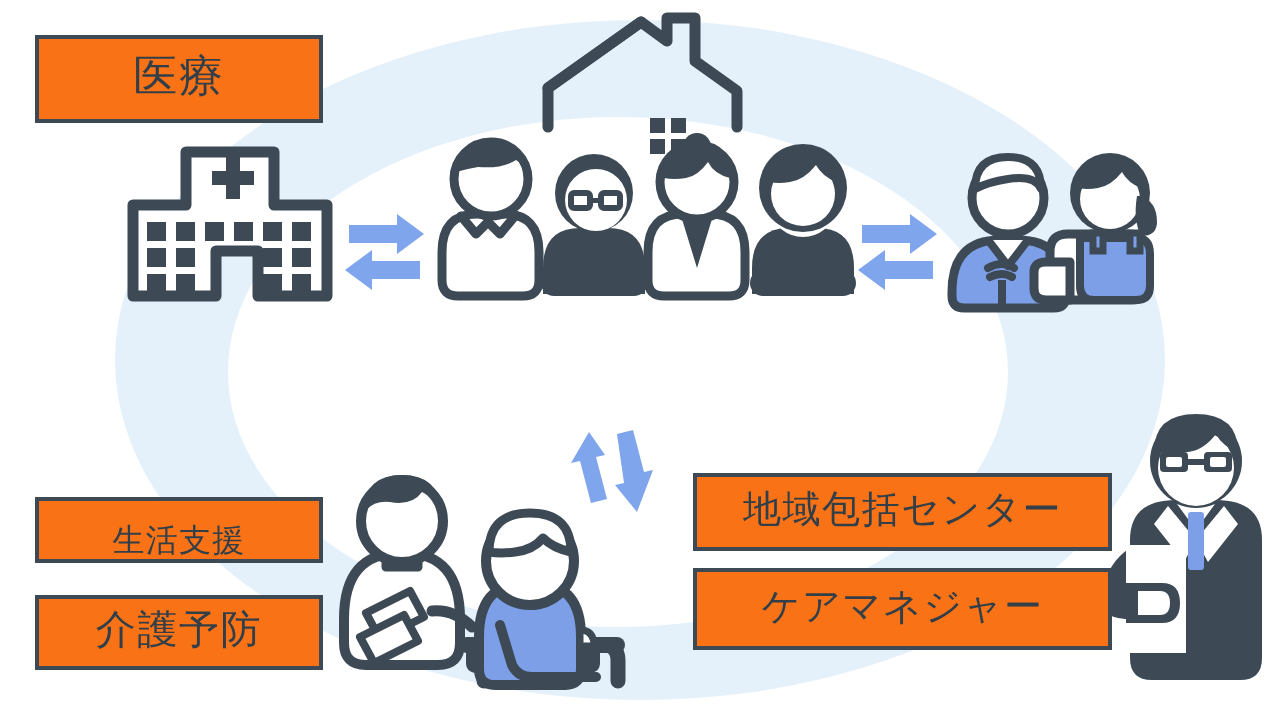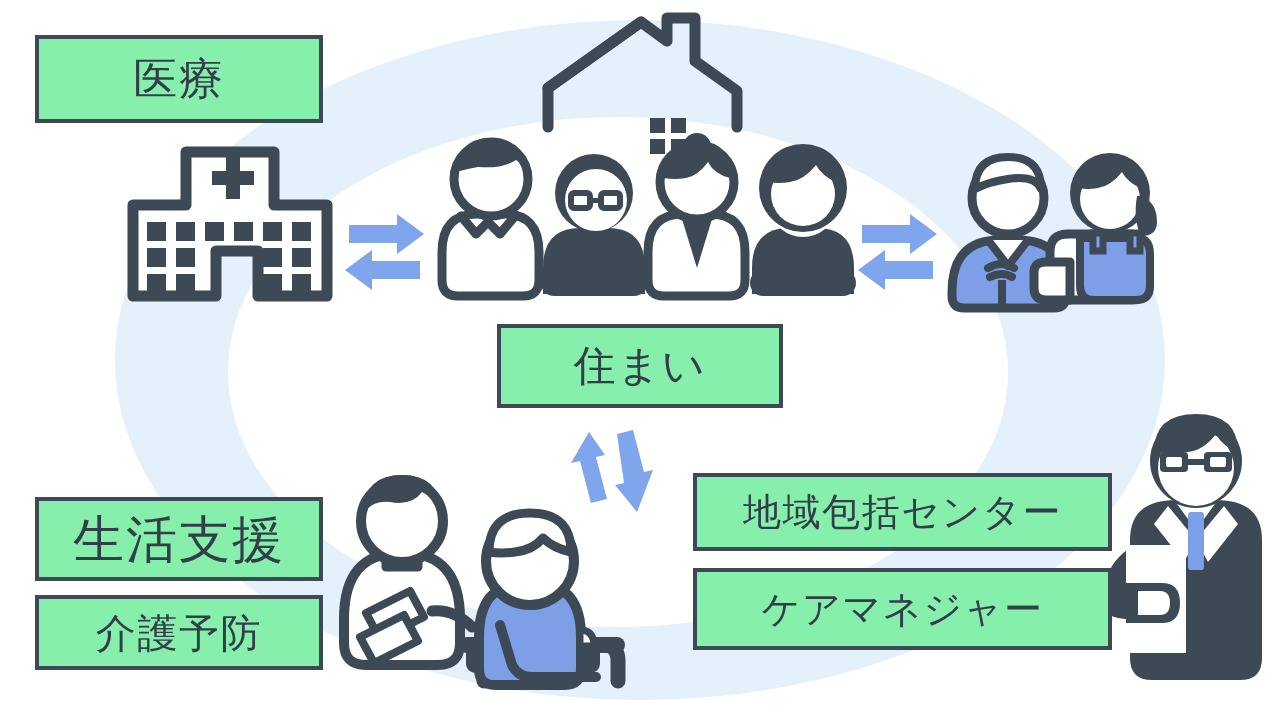--- a/index.html
+++ b/index.html
@@ -20,35 +20,36 @@
   #art {
     position: absolute;
     left: 0;
     top: 0;
     width: 1280px;
     height: 720px;
   }
   .label-box {
     position: absolute;
     box-sizing: border-box;
-    background: #86efac;
+    background: #f97316;
     border: 4px solid #3d4a55;
     display: flex;
     align-items: center;
     justify-content: center;
     color: #333f48;
     font-weight: 400;
     letter-spacing: 0.04em;
     line-height: 1;
     white-space: nowrap;
+    font-family: Liberation Mono, monospace;
   }
   #box-iryo     { left: 35px;  top: 35px;  width: 288px; height: 88px;  font-size: 44px; }
   #box-kaigo    { left: 957px; top: 35px;  width: 284px; height: 88px;  font-size: 44px; }
   #box-sumai    { left: 497px; top: 324px; width: 286px; height: 84px;  font-size: 42px; }
-  #box-seikatsu { left: 35px;  top: 497px; width: 288px; height: 84px;  font-size: 51px; }
+  #box-seikatsu { left: 35px;  top: 497px; width: 288px; height: 66px;  font-size: 32px; align-items: flex-end; }
   #box-yobo     { left: 35px;  top: 595px; width: 288px; height: 75px;  font-size: 40px; }
   #box-chiiki   { left: 693px; top: 473px; width: 419px; height: 78px;  font-size: 38px; text-align: right; }
   #box-caremgr  { left: 693px; top: 568px; width: 419px; height: 82px;  font-size: 38px; }
 </style>
 </head>
 <body>
 
 <div id="stage">
 
   <svg id="art" viewBox="0 0 1280 720" xmlns="http://www.w3.org/2000/svg">
@@ -205,23 +206,20 @@
       <path d="M1138,591 h22 q10,0 10,12 q0,12 -10,12 h-22 Z" fill="#ffffff"></path>
     </g>
 
   </svg>
 
   <div class="label-box" id="box-iryo">
     <span>医療</span>
   </div>
 
 
-  <div class="label-box" id="box-sumai">
-    <span>住まい</span>
-  </div>
 
   <div class="label-box" id="box-seikatsu">
     <span>生活支援</span>
   </div>
 
   <div class="label-box" id="box-yobo">
     <span>介護予防</span>
   </div>
 
   <div class="label-box" id="box-chiiki">

